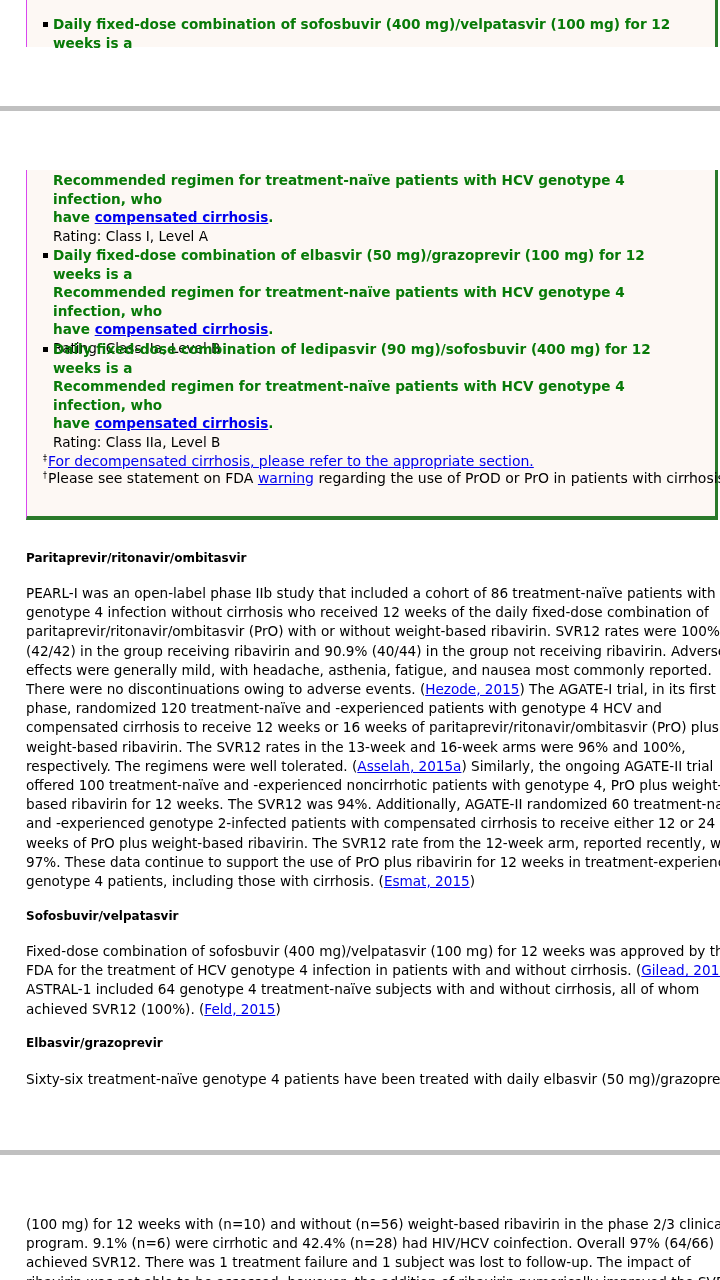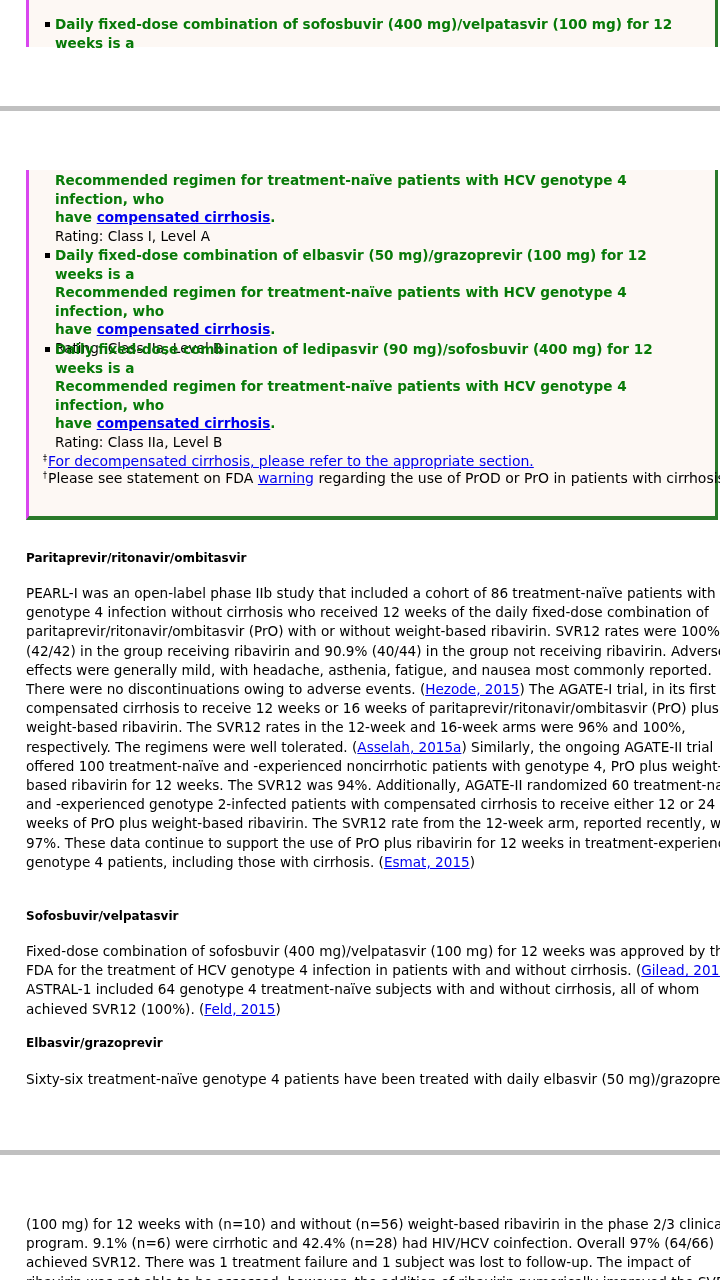--- a/index.html
+++ b/index.html
@@ -8,21 +8,21 @@
       background: #ffffff;
       font-family: "DejaVu Sans", sans-serif;
       font-size: 14px; color: #000;
     }
     .page-slice { position: absolute; left: 0; width: 720px; overflow: hidden; background: #fff; }
     .divider { position: absolute; left: 0; width: 720px; height: 5px; background: #c0c0c0; }
 
     .rec-box {
       position: absolute; left: 26px; width: 692px;
       background: #fdf8f4;
-      border-left: 3px solid #d946ef;
+      border-left: 1px solid #d946ef;
       border-right: 3px solid #2a7a2a;
       box-sizing: border-box;
     }
     .rec-box.bottom { border-bottom: 4px solid #2a7a2a; }
 
     .rec-item { position: absolute; left: 28px; width: 660px; }
     .bullet {
       position: absolute; left: 16px; width: 5px; height: 5px; background: #000;
     }
     .rec-text {
@@ -97,22 +97,23 @@
   </div>
 
   <div class="section-heading" style="top:438px;">Paritaprevir/ritonavir/ombitasvir</div>
   <div class="para" style="top:473px;">
     <span class="line">PEARL-I was an open-label phase IIb study that included a cohort of 86 treatment-naïve patients with HCV</span>
     <span class="line">genotype 4 infection without cirrhosis who received 12 weeks of the daily fixed-dose combination of</span>
     <span class="line">paritaprevir/ritonavir/ombitasvir (PrO) with or without weight-based ribavirin. SVR12 rates were 100%</span>
     <span class="line">(42/42) in the group receiving ribavirin and 90.9% (40/44) in the group not receiving ribavirin. Adverse</span>
     <span class="line">effects were generally mild, with headache, asthenia, fatigue, and nausea most commonly reported.</span>
     <span class="line"><span>There were no discontinuations owing to adverse events. (</span><a class="blue-link" href="#">Hezode, 2015</a><span>) The AGATE-I trial, in its first</span></span>
+    <span class="line">phase, randomized 120 treatment-naïve and -experienced patients with genotype 4 HCV and</span>
     <span class="line">compensated cirrhosis to receive 12 weeks or 16 weeks of paritaprevir/ritonavir/ombitasvir (PrO) plus</span>
-    <span class="line">weight-based ribavirin. The SVR12 rates in the 12-week and 16-week arms were 96% and 100%,</span>
+    <span class="line">weight-based ribavirin. The SVR12 rates in the 13-week and 16-week arms were 96% and 100%,</span>
     <span class="line"><span>respectively. The regimens were well tolerated. (</span><a class="blue-link" href="#">Asselah, 2015a</a><span>) Similarly, the ongoing AGATE-II trial</span></span>
     <span class="line">offered 100 treatment-naïve and -experienced noncirrhotic patients with genotype 4, PrO plus weight-</span>
     <span class="line">based ribavirin for 12 weeks. The SVR12 was 94%. Additionally, AGATE-II randomized 60 treatment-naïve</span>
     <span class="line">and -experienced genotype 2-infected patients with compensated cirrhosis to receive either 12 or 24</span>
     <span class="line">weeks of PrO plus weight-based ribavirin. The SVR12 rate from the 12-week arm, reported recently, was</span>
     <span class="line">97%. These data continue to support the use of PrO plus ribavirin for 12 weeks in treatment-experienced</span>
     <span class="line"><span>genotype 4 patients, including those with cirrhosis. (</span><a class="blue-link" href="#">Esmat, 2015</a><span>)</span></span>
   </div>
 
   <div class="section-heading" style="top:796px;">Sofosbuvir/velpatasvir</div>

